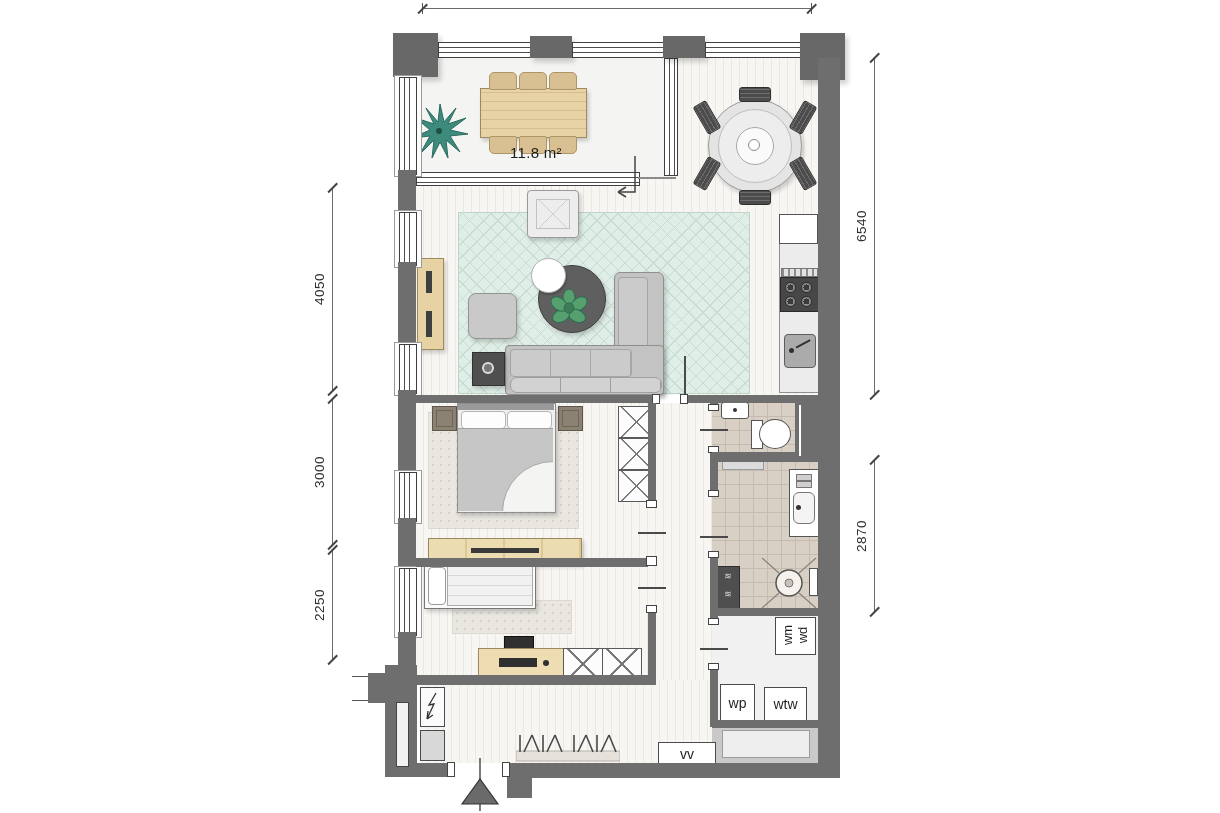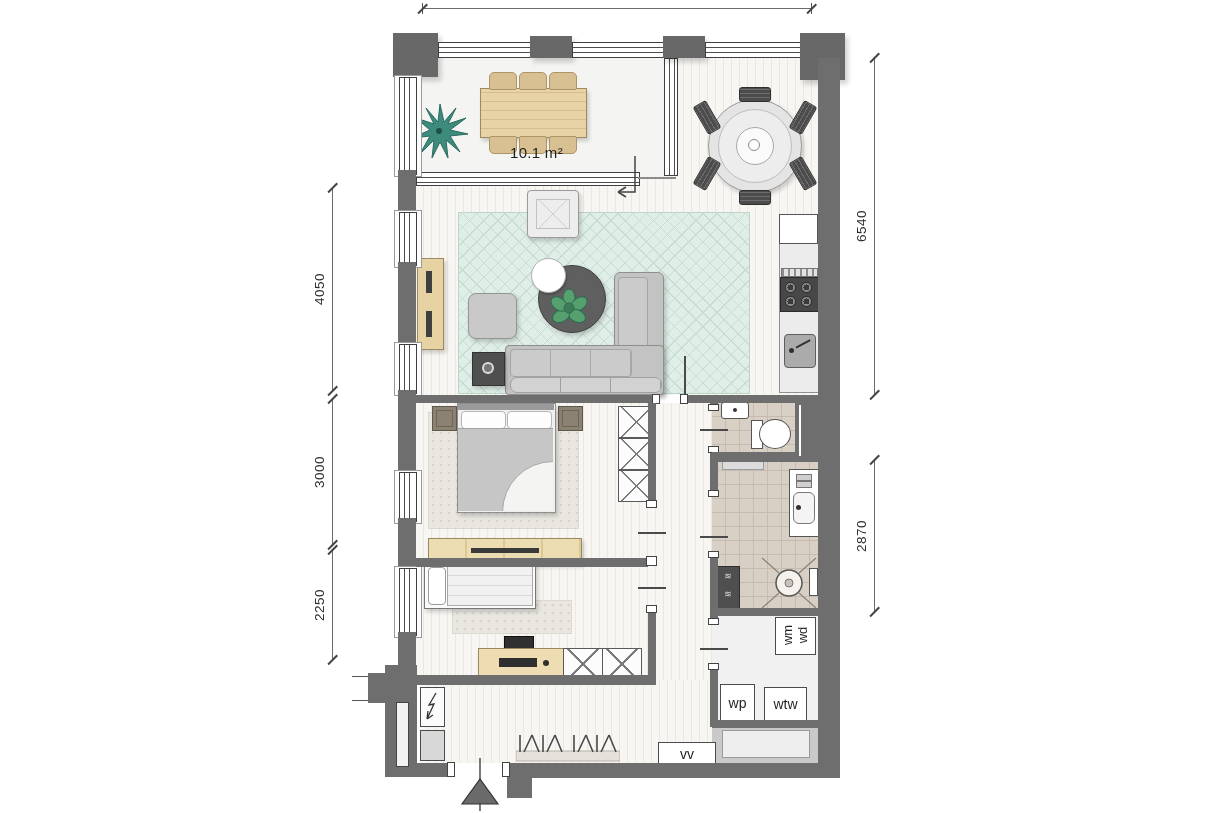--- a/index.html
+++ b/index.html
@@ -115,21 +115,21 @@
   <div class="a" style="left:489px;top:72px;width:26px;height:16px;background:#d9c093;border:1px solid #ad9566;border-radius:5px 5px 2px 2px;"></div>
   <div class="a" style="left:519px;top:72px;width:26px;height:16px;background:#d9c093;border:1px solid #ad9566;border-radius:5px 5px 2px 2px;"></div>
   <div class="a" style="left:549px;top:72px;width:26px;height:16px;background:#d9c093;border:1px solid #ad9566;border-radius:5px 5px 2px 2px;"></div>
   <div class="a" style="left:489px;top:136px;width:26px;height:16px;background:#d9c093;border:1px solid #ad9566;border-radius:2px 2px 5px 5px;"></div>
   <div class="a" style="left:519px;top:136px;width:26px;height:16px;background:#d9c093;border:1px solid #ad9566;border-radius:2px 2px 5px 5px;"></div>
   <div class="a" style="left:549px;top:136px;width:26px;height:16px;background:#d9c093;border:1px solid #ad9566;border-radius:2px 2px 5px 5px;"></div>
   <svg class="a" style="left:412px;top:102px;" width="56" height="58" viewBox="0 0 56 58">
     <polygon fill="#3d8b7c" stroke="#2a6a5e" stroke-width="1" points="28,2 32,20 44,6 36,22 54,16 38,28 56,32 38,34 48,50 34,38 36,56 28,40 20,56 22,38 8,52 18,34 0,36 18,28 4,16 22,22 14,6 26,20"></polygon>
     <circle cx="27" cy="29" r="3" fill="#1f4f45"></circle>
   </svg>
-  <div class="a" style="left:510px;top:144px;width:90px;font-size:15px;color:#1d1d1d;letter-spacing:.3px;">10.1 m²</div>
+  <div class="a" style="left:510px;top:144px;width:90px;font-size:15px;color:#1d1d1d;letter-spacing:.3px;">11.8 m²</div>
 
   <div class="a winh" style="left:416px;top:172px;width:222px;height:12px;"></div>
   <div class="a" style="left:638px;top:177px;width:38px;height:1.5px;background:#8a8a8a;"></div>
   <div class="a winv" style="left:664px;top:58px;width:12px;height:116px;"></div>
   <svg class="a" style="left:608px;top:152px;" width="34" height="48" viewBox="0 0 34 48">
     <path d="M27,4 V40 H10" fill="none" stroke="#444" stroke-width="1.5"></path>
     <path d="M10,40 L18,35 M10,40 L18,45" fill="none" stroke="#444" stroke-width="1.5"></path>
   </svg>
 
   <div class="a rug-dots" style="left:428px;top:412px;width:149px;height:115px;"></div>

